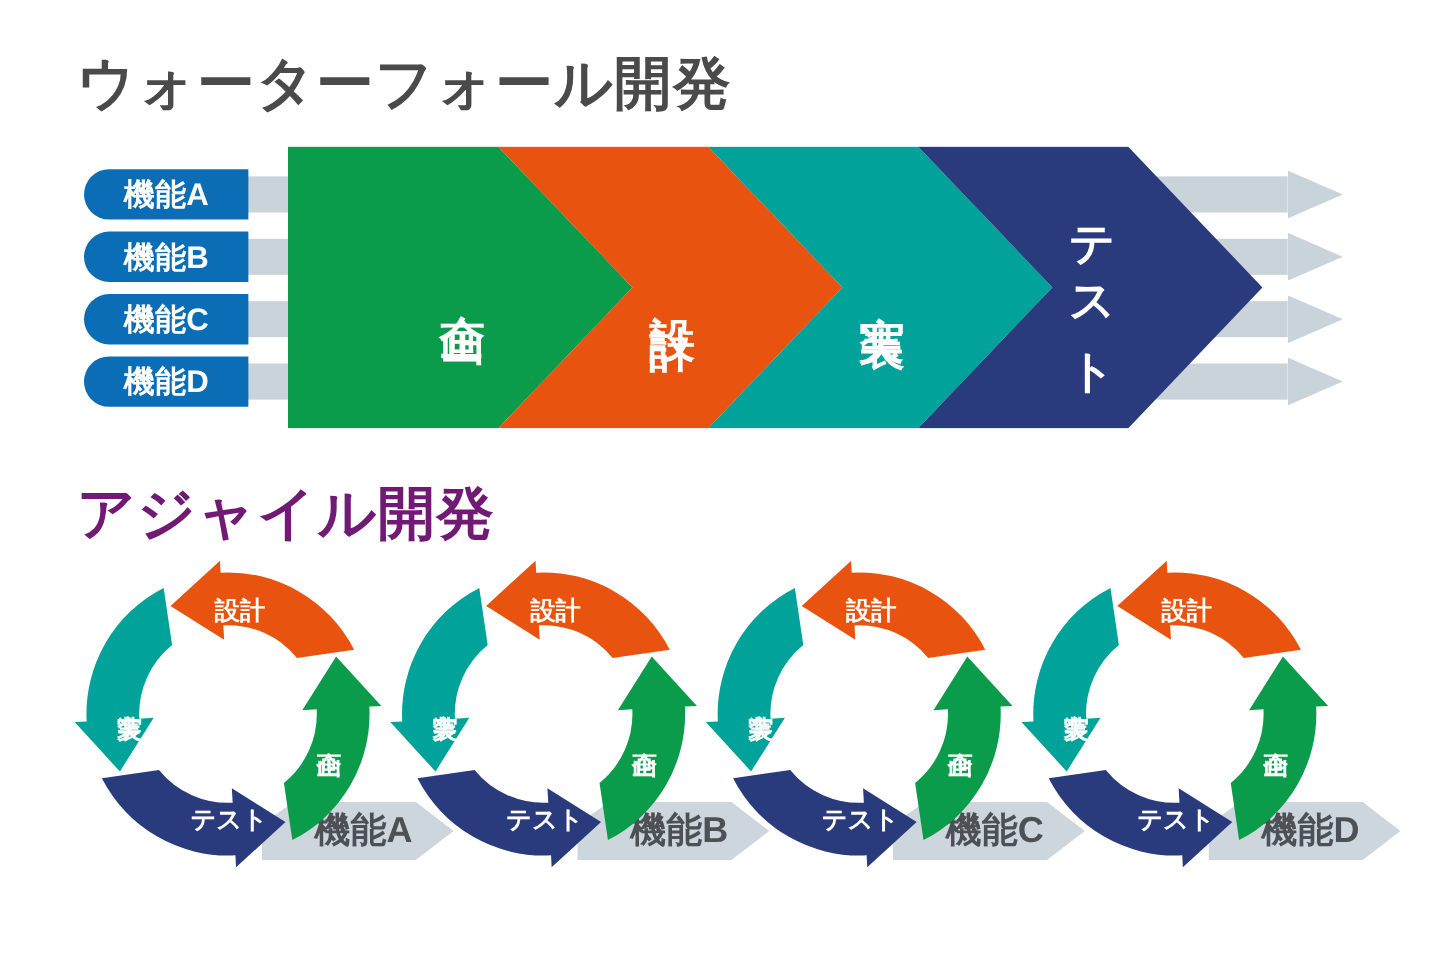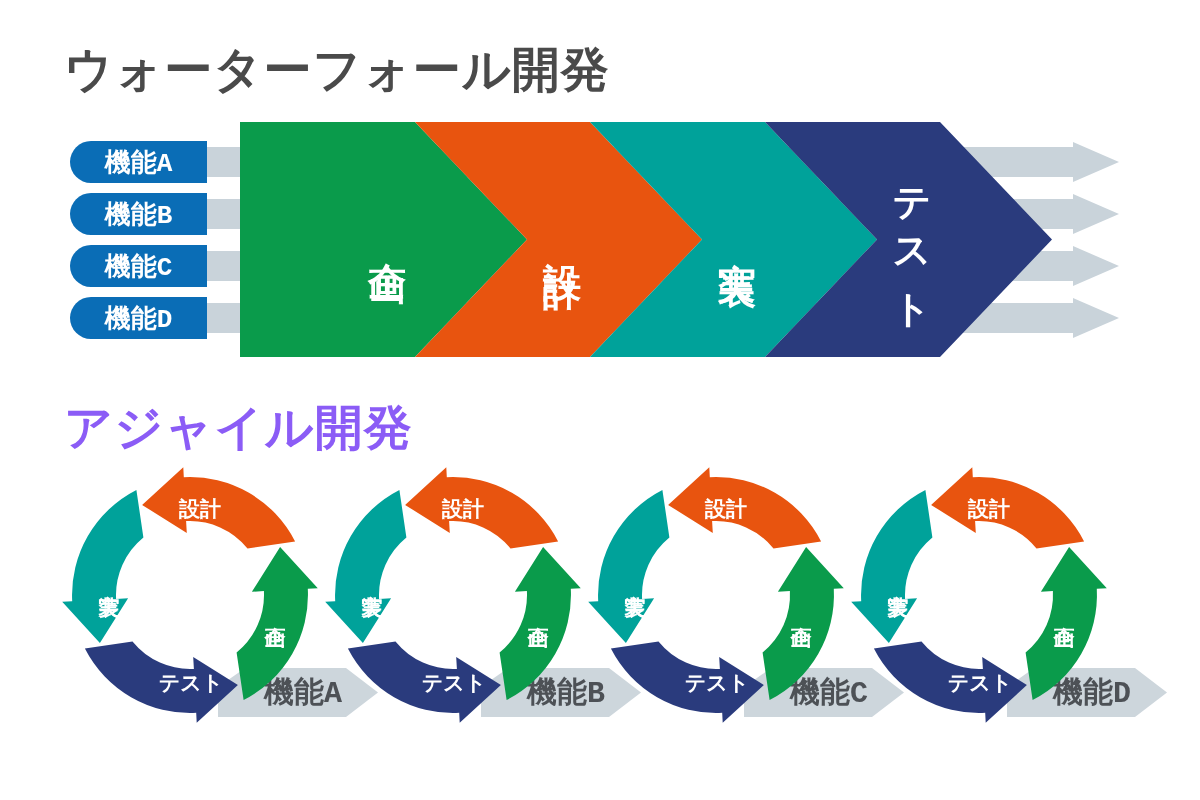--- a/index.html
+++ b/index.html
@@ -1,17 +1,17 @@
 <!DOCTYPE html>
 <html><head>
 <meta charset="utf-8">
 <style>
   html,body{margin:0;padding:0;background:#ffffff;}
   #page{position:relative;width:1200px;height:800px;background:#ffffff;overflow:hidden;
-        font-family:Liberation Mono, monospace;}
+        font-family:Liberation Sans, sans-serif;}
   .title{position:absolute;font-size:48px;font-weight:800;letter-spacing:1px;white-space:nowrap;}
   #wf-title{left:64px;top:38px;}
   #ag-title{left:64px;top:396px;}
 
   
   .flow-bar{position:absolute;left:200px;width:873px;height:30px;z-index:1;}
   .flow-head{position:absolute;left:1073px;width:46px;height:40px;z-index:1;
              clip-path:polygon(0 0,100% 50%,0 100%);}
 
   
@@ -42,21 +42,21 @@
           clip-path:polygon(0 39%,17% 0,80% 0,100% 50%,80% 100%,0 100%);
           display:flex;align-items:center;justify-content:center;}
   .banner span{font-size:30px;font-weight:700;padding-left:10px;white-space:nowrap;}
 </style>
 </head>
 <body>
 
 <div id="page">
 
   <div id="wf-title" class="title" style="color: rgb(74, 74, 74);">ウォーターフォール開発</div>
-  <div id="ag-title" class="title" style="color: #8b5cf6;">アジャイル開発</div>
+  <div id="ag-title" class="title" style="color: #701a75;">アジャイル開発</div>
 
   <div>
 
     <div class="flow-bar" style="top: 147px; background: rgb(201, 211, 218);"></div>
     <div class="flow-bar" style="top: 199px; background: rgb(201, 211, 218);"></div>
     <div class="flow-bar" style="top: 251px; background: rgb(201, 211, 218);"></div>
     <div class="flow-bar" style="top: 303px; background: rgb(201, 211, 218);"></div>
     <div class="flow-head" style="top: 142px; background: rgb(201, 211, 218);"></div>
     <div class="flow-head" style="top: 194px; background: rgb(201, 211, 218);"></div>
     <div class="flow-head" style="top: 246px; background: rgb(201, 211, 218);"></div>

